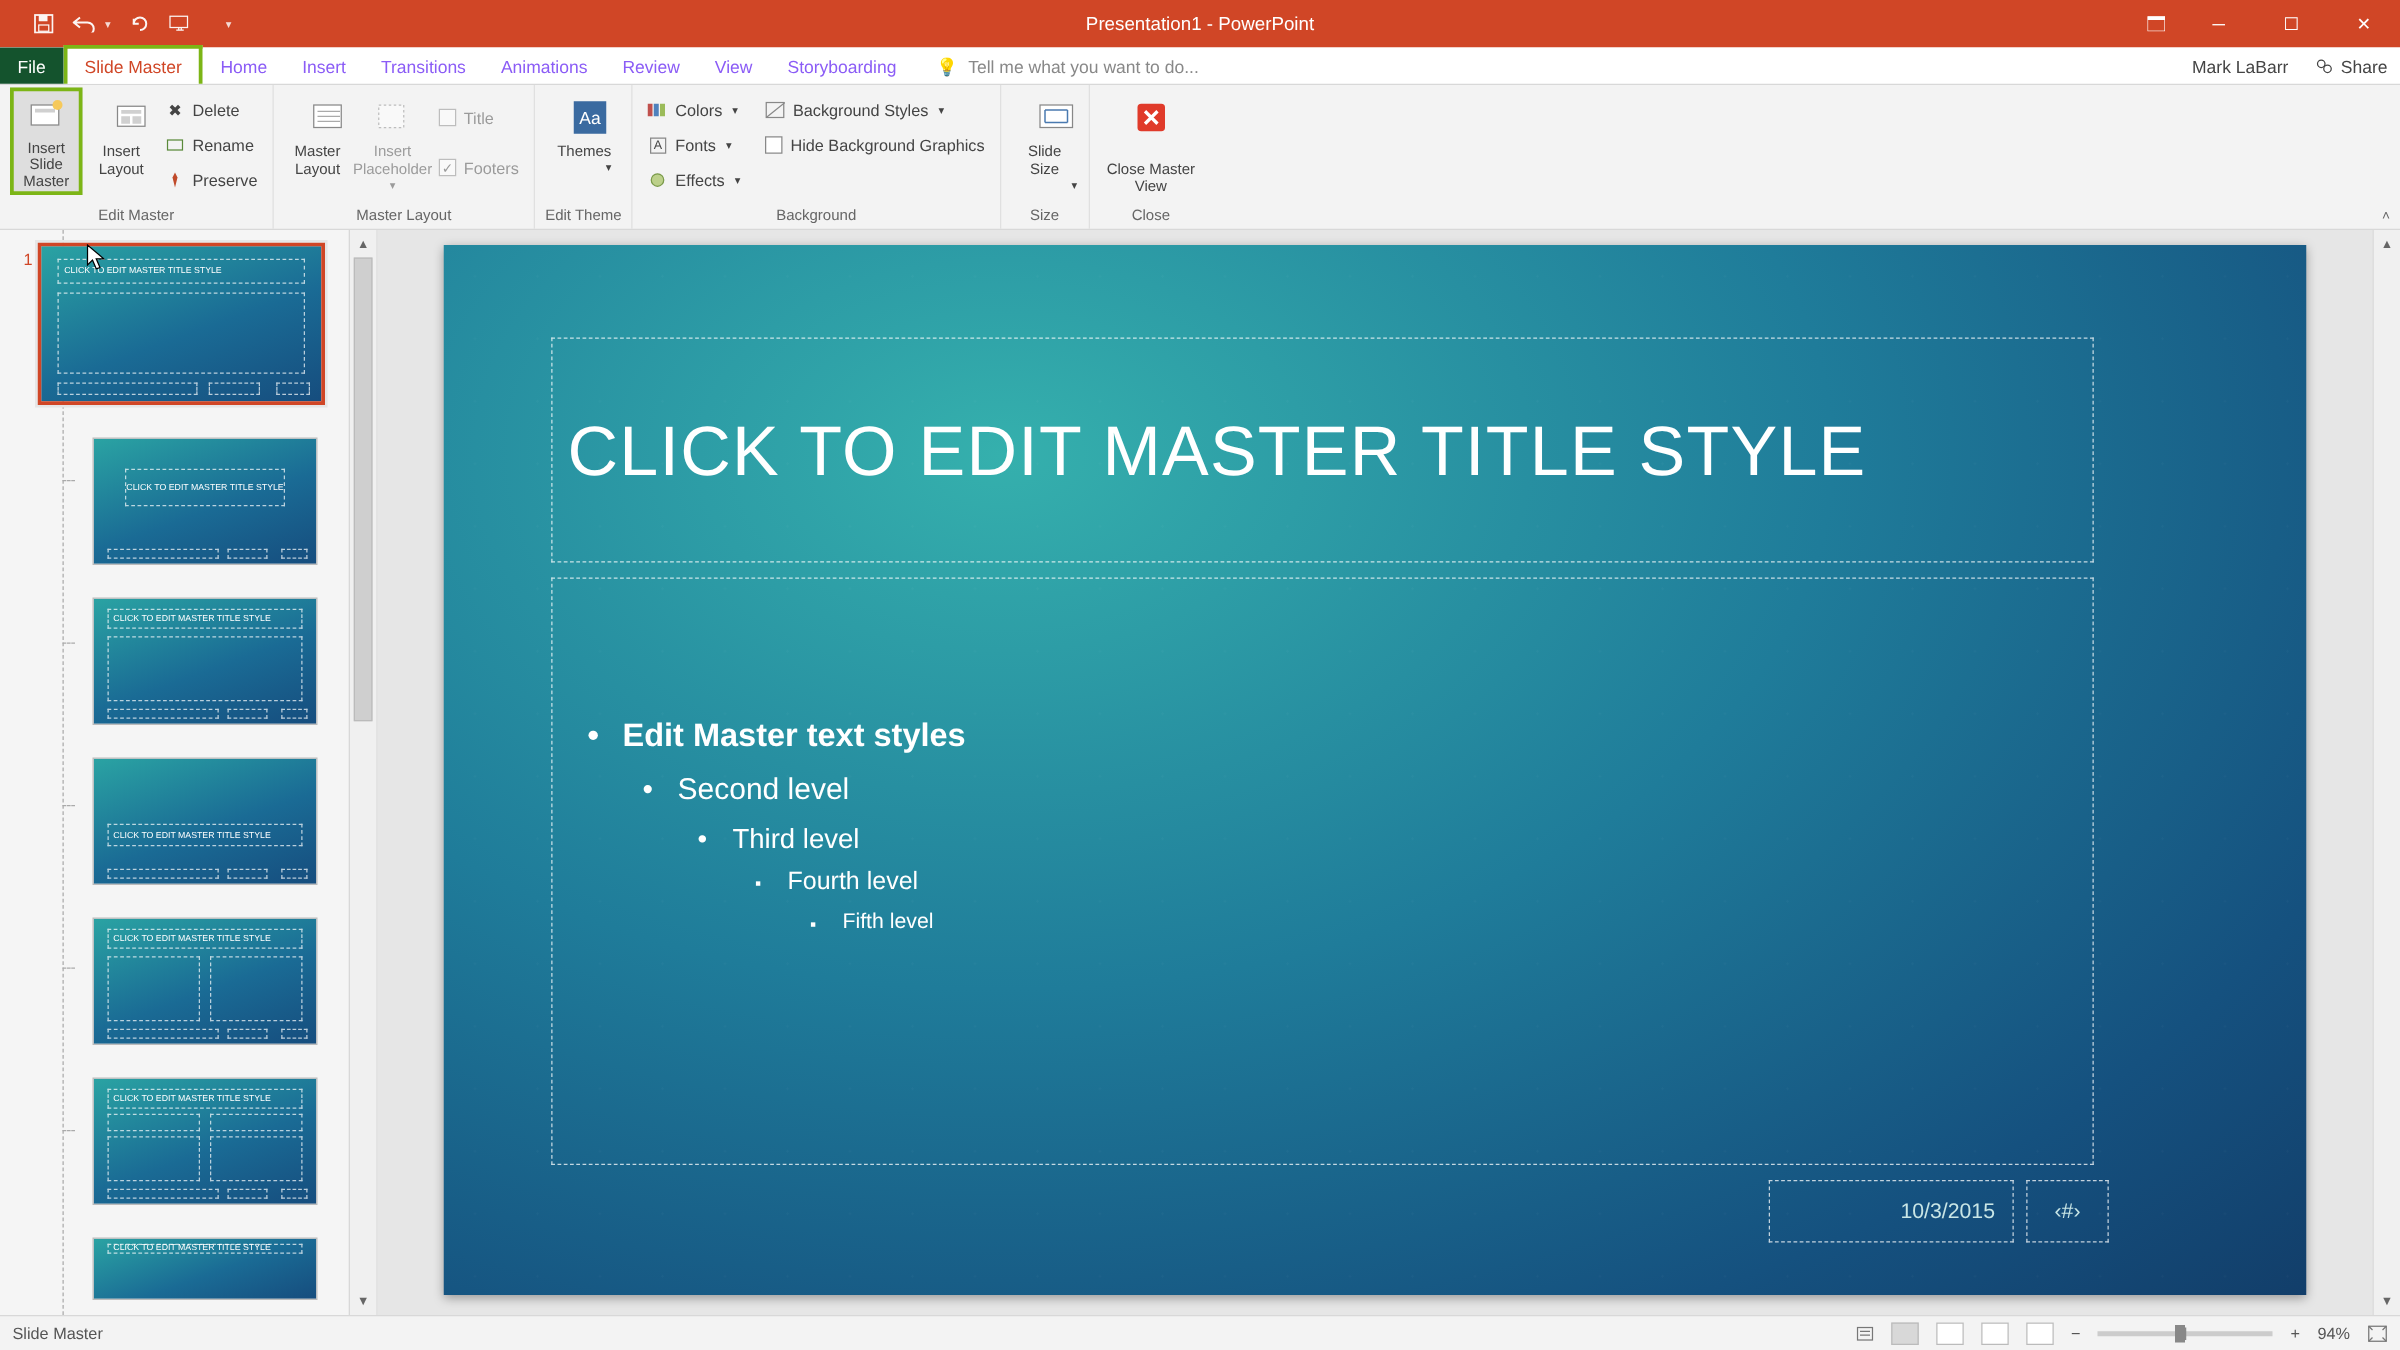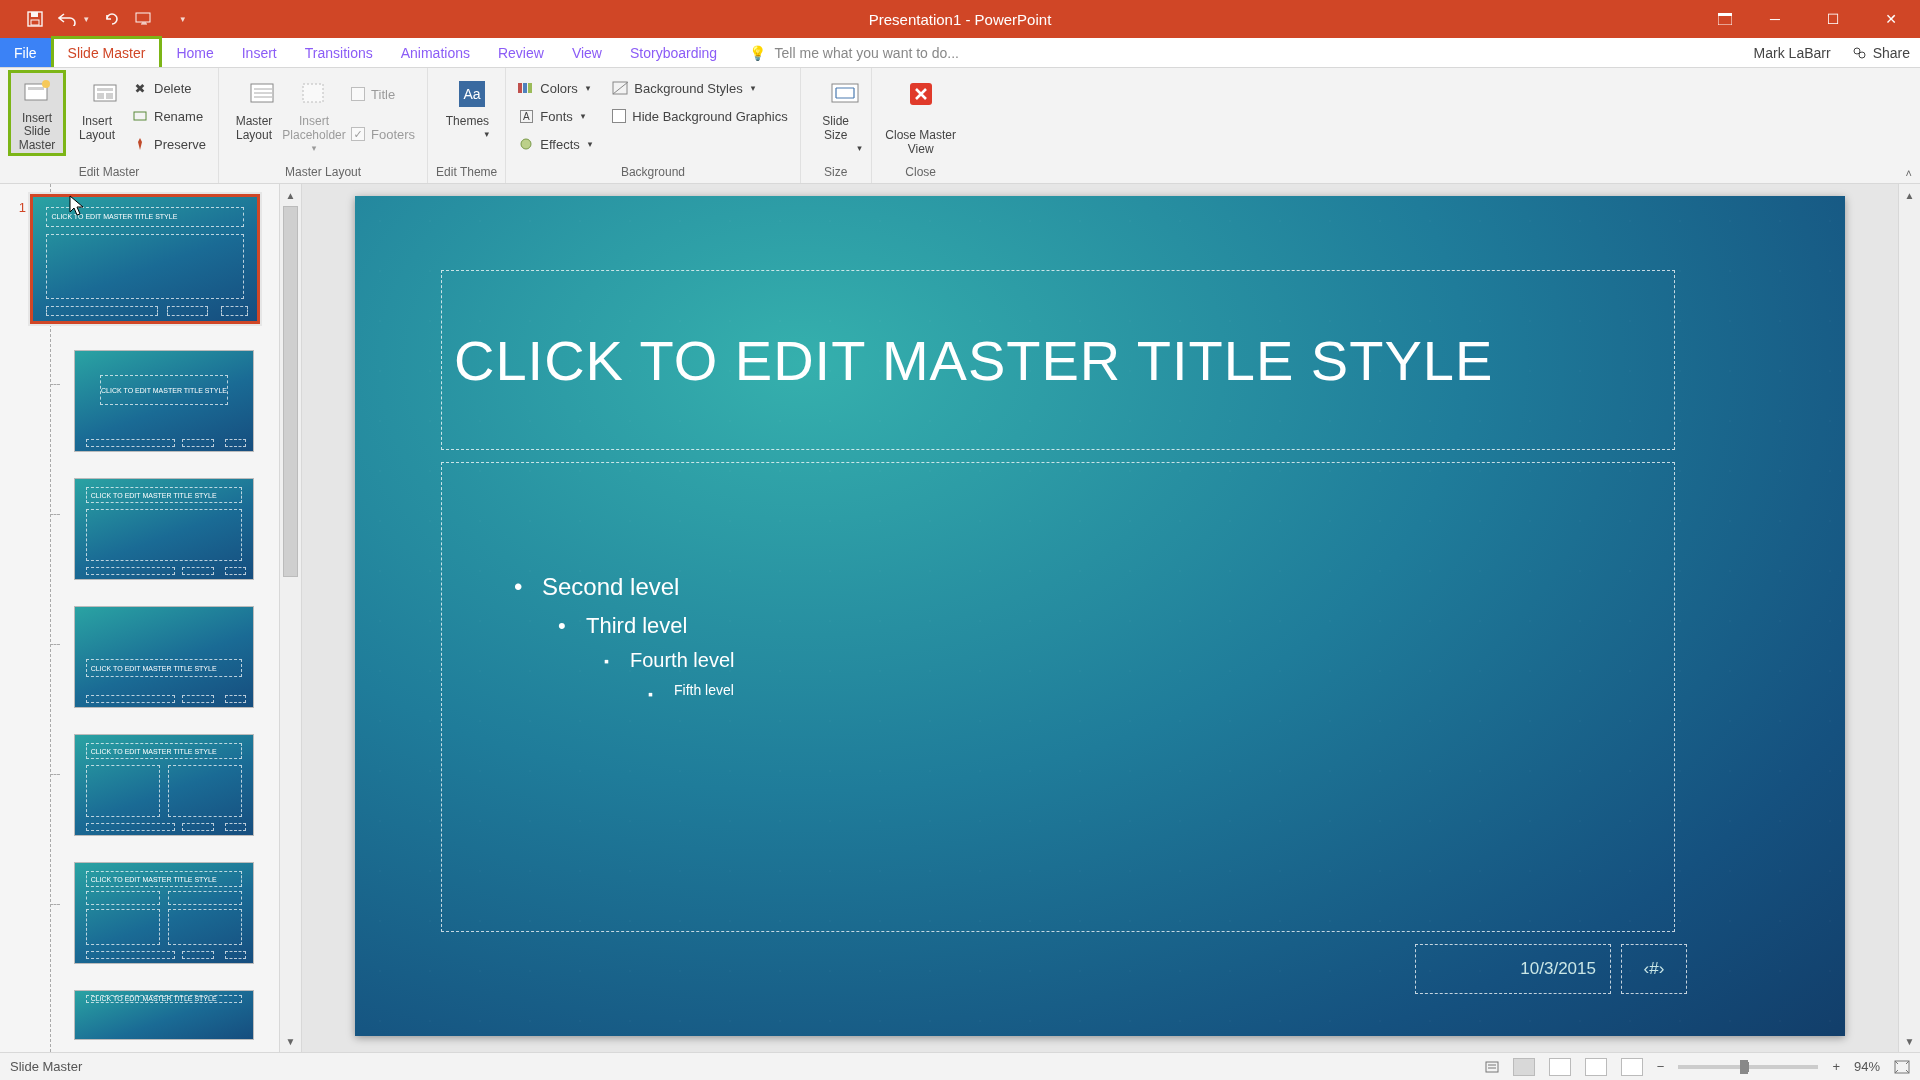--- a/index.html
+++ b/index.html
@@ -11,21 +11,21 @@
 .qat .qat-icon { width: 18px; height: 18px; opacity: .95; display:flex;align-items:center;justify-content:center; }
 .qat .tri { font-size: 9px; opacity: .8; margin-left:-6px;}
 .title-text { position: absolute; left: 50%; transform: translateX(-50%); font-size: 15px; }
 .win-controls { position: absolute; right: 0; top: 0; height: 100%; display: flex; }
 .win-controls div { width: 58px; display: flex; align-items: center; justify-content: center; font-size: 14px; }
 .win-controls div.ribbon-mode { width: 42px; }
 
 
 .tabsrow { height: 30px; background: #fff; border-bottom: 1px solid #d8d8d8; display: flex; align-items: stretch; position: relative; }
 .tab { padding: 0 14px; display: flex; align-items: center; font-size: 14px; color: #8b5cf6; cursor: pointer; }
-.tab.file { background: #3b82f6; color: #fff; }
+.tab.file { background: #14532d; color: #fff; }
 .tab.active { background: #fff; color: #d04626; border: 3px solid #7cb516; border-bottom: none; margin-top:-2px; position: relative; z-index: 5; }
 .tellme { display: flex; align-items: center; color: #888; font-size: 14px; padding-left: 18px; gap: 8px; }
 .tabs-right { position: absolute; right: 10px; top: 0; height: 100%; display: flex; align-items: center; gap: 20px; color: #444; font-size: 14px; }
 .share { display: flex; align-items: flex-end; gap: 6px; }
 
 
 .ribbon { height: 116px; background: #f3f3f3; border-bottom: 1px solid #d8d8d8; display: flex; position: relative; }
 .group { border-right: 1px solid #e0e0e0; padding: 4px 8px 2px 8px; display: flex; flex-direction: column; justify-content: space-between; }
 .group-body { flex: 1; display: flex; align-items: flex-start; gap: 4px; }
 .group-caption { text-align: center; color: #666; font-size: 12px; padding-top: 2px; height: 18px; position: relative; }
@@ -75,21 +75,21 @@
 .ph-body { left: 86px; right: 170px; top: 266px; height: 470px; padding: 110px 28px 20px 28px; color: #fff; }
 .ph-body ul { list-style: none; }
 .lvl1 { font-size: 26px; font-weight: 600; padding-left: 28px; position:relative; margin-bottom: 14px;}
 .lvl1::before{content:"•";position:absolute;left:0;}
 .lvl2 { font-size: 24px; padding-left: 72px; position:relative; margin-bottom: 12px;}
 .lvl2::before{content:"•";position:absolute;left:44px;}
 .lvl3 { font-size: 22px; padding-left: 116px; position:relative; margin-bottom: 10px;}
 .lvl3::before{content:"•";position:absolute;left:88px;}
 .lvl4 { font-size: 20px; padding-left: 160px; position:relative; margin-bottom: 10px;}
 .lvl4::before{content:"▪";position:absolute;left:134px;font-size:14px;top:4px;}
-.lvl5 { font-size: 14px; padding-left: 204px; position:relative;}
+.lvl5 { font-size: 17px; padding-left: 204px; position:relative;}
 .lvl5::before{content:"▪";position:absolute;left:178px;font-size:14px;top:4px;}
 .ph-footer { bottom: 42px; height: 50px; display:flex; align-items:center; color:#c9e6e6; font-size:17px; padding:0 14px;}
 .ph-f1 { left: 86px; width: 960px; }
 .ph-f2 { left: 1060px; width: 196px; justify-content:flex-end;}
 .ph-f3 { left: 1266px; width: 66px; justify-content:center;}
 
 
 .statusbar { position: absolute; left:0; right:0; bottom:0; height: 28px; background: #f3f3f3; border-top:1px solid #d8d8d8; display:flex; align-items:center; justify-content:space-between; font-size:13px; color:#555; padding: 0 10px;}
 .status-right { display:flex; align-items:center; gap:14px;}
 .viewbtn { width:22px;height:18px;border:1px solid #bbb;background:#fff;}
@@ -450,20 +450,21 @@
   </div>
 
   <div class="canvas-area">
     <div class="canvas-inner">
       <div class="slide">
         <div class="ph-box ph-title">
           <span>CLICK TO EDIT MASTER TITLE STYLE</span>
         </div>
         <div class="ph-box ph-body">
           <ul>
+            <li class="lvl1">Edit Master text styles</li>
             <li class="lvl2">Second level</li>
             <li class="lvl3">Third level</li>
             <li class="lvl4">Fourth level</li>
             <li class="lvl5">Fifth level</li>
           </ul>
         </div>
         <div class="ph-box ph-footer ph-f2">
             <span>10/3/2015</span>
           </div>
         <div class="ph-box ph-footer ph-f3">

